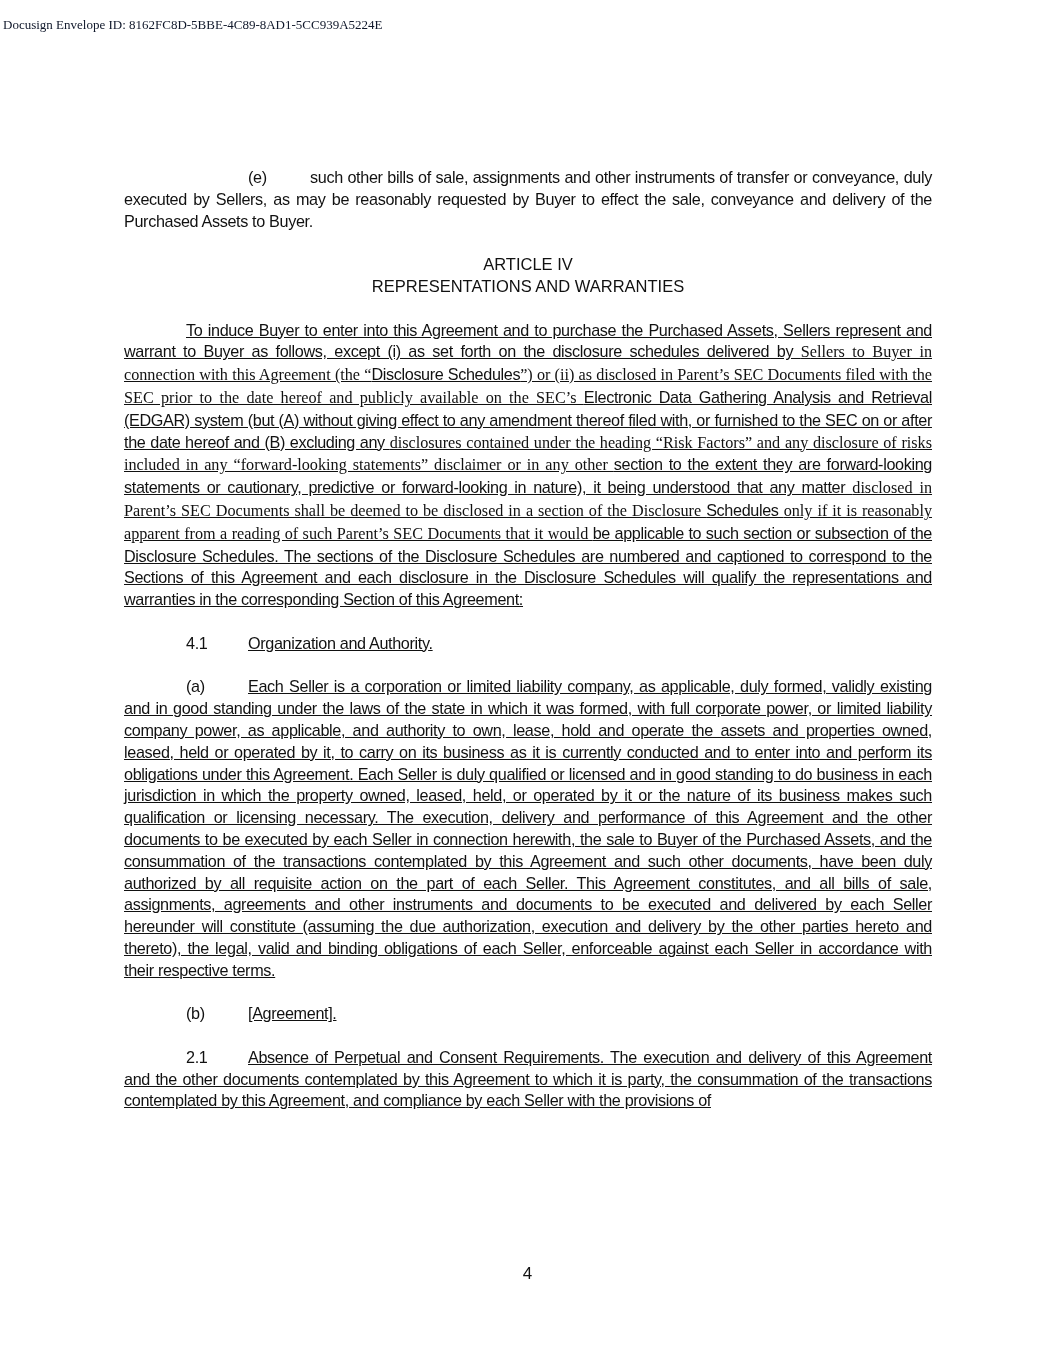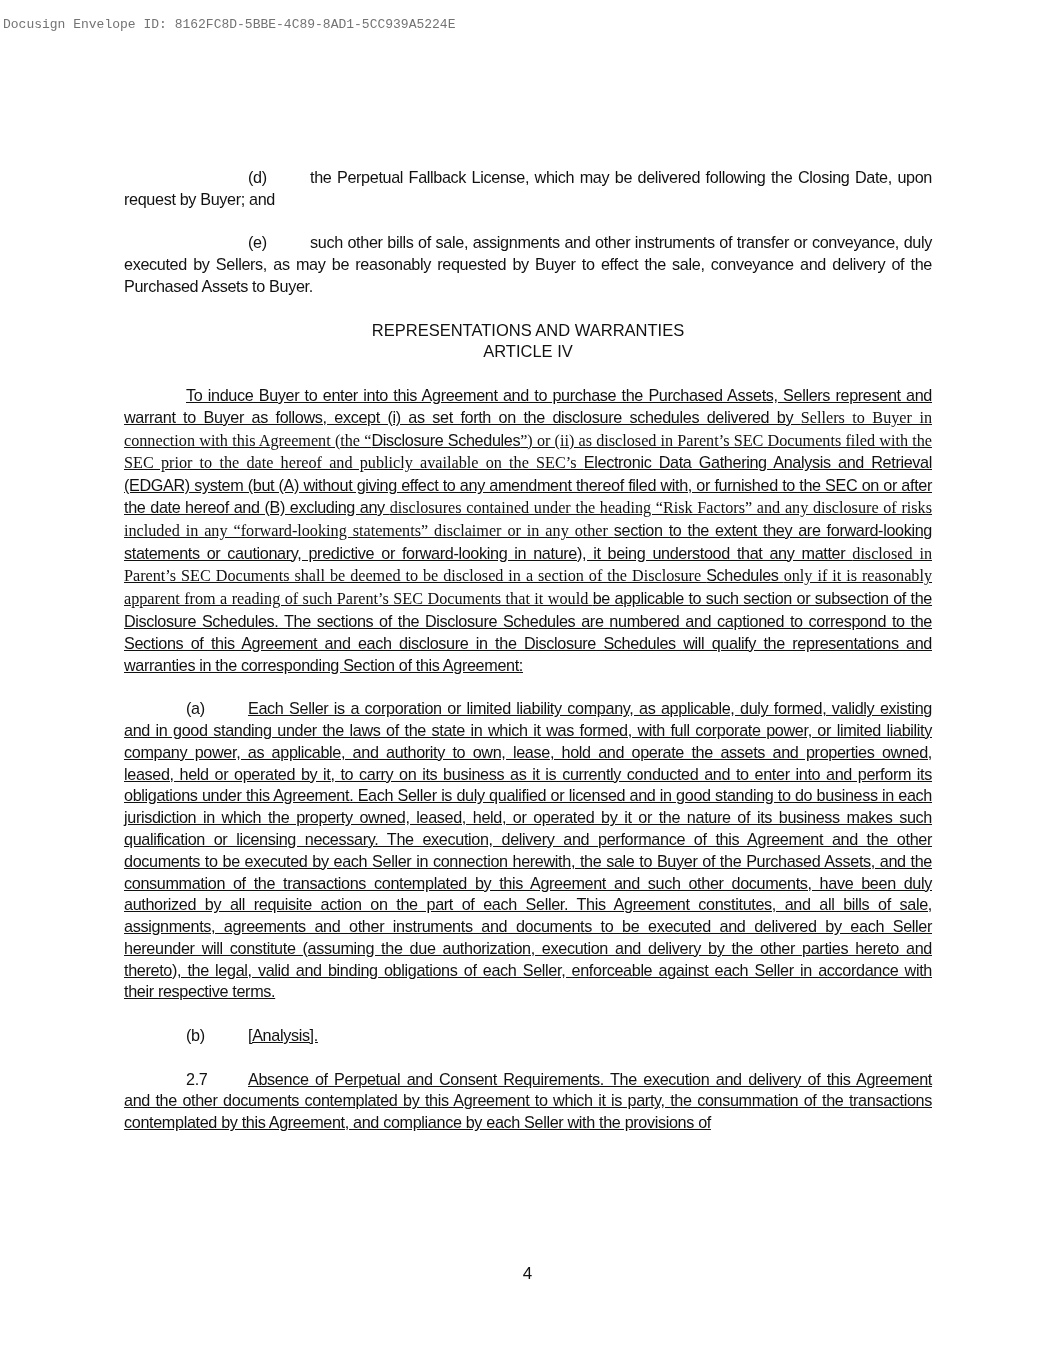--- a/index.html
+++ b/index.html
@@ -13,22 +13,22 @@
       position: relative;
       overflow: hidden;
       color: #111111;
       font-family: "Liberation Sans", sans-serif;
     }
     .envelope {
       position: absolute;
       left: 3px;
       top: 17px;
       font-size: 13px;
-      color: #737373;
-      font-family: Liberation Mono, monospace;
+      color: #0f172a;
+      font-family: Liberation Serif, serif;
     }
     .page {
       position: absolute;
       left: 124px;
       top: 167px;
       width: 808px;
       font-size: 16.2px;
       line-height: 21.8px;
       letter-spacing: -0.35px;
     }
@@ -61,33 +61,33 @@
       font-size: 17px;
     }
   </style>
 </head>
 <body>
 
 <div class="envelope">Docusign Envelope ID: 8162FC8D-5BBE-4C89-8AD1-5CC939A5224E</div>
 
 <div class="page">
 
-  <p class="para indent2"><span class="lbl">(d)</span><span>the Perpetual Fallback License, which may be delivered following the Closing Date, upon request by Buyer; and</span></p>
 
   <p class="para indent2"><span class="lbl">(e)</span><span>such other bills of sale, assignments and other instruments of transfer or conveyance, duly executed by Sellers, as may be reasonably requested by Buyer to effect the sale, conveyance and delivery of the Purchased Assets to Buyer.</span></p>
 
   <div class="heading">
+    <div>ARTICLE IV</div>
     <div>REPRESENTATIONS AND WARRANTIES</div>
-    <div>ARTICLE IV</div>
   </div>
 
   <p class="para indent1"><span>To induce Buyer to enter into this Agreement and to purchase the Purchased Assets, Sellers represent and warrant to Buyer as follows, except (i) as set forth on the disclosure schedules delivered by </span><span class="serif">Sellers to Buyer in connection with this Agreement (the “</span><span>Disclosure Schedules</span><span class="serif">”) or (ii) as disclosed in Parent’s SEC Documents filed with the SEC prior to the date hereof and publicly available on the SEC’s </span><span>Electronic Data Gathering Analysis and Retrieval (EDGAR) system (but (A) without giving effect to any amendment thereof filed with, or furnished to the SEC on or after the date hereof and (B) excluding any </span><span class="serif">disclosures contained under the heading “Risk Factors” and any disclosure of risks included in any “forward-looking statements” disclaimer or in any other </span><span>section to the extent they are forward-looking statements or cautionary, predictive or forward-looking in nature), it being understood that any matter </span><span class="serif">disclosed in Parent’s SEC Documents shall be deemed to be disclosed in a section of the Disclosure </span><span>Schedules </span><span class="serif">only if it is reasonably apparent from a reading of such Parent’s SEC Documents that it would </span><span>be applicable to such section or subsection of the Disclosure Schedules. The sections of the Disclosure Schedules are numbered and captioned to correspond to the Sections of this Agreement and each disclosure in the Disclosure Schedules will qualify the representations and warranties in the corresponding Section of this Agreement:</span></p>
 
+  <p class="para indent1"><span class="lbl">4.1</span><span class="u">Organization and Authority</span><span>.</span></p>
 
   <p class="para indent1"><span class="lbl">(a)</span><span>Each Seller is a corporation or limited liability company, as applicable, duly formed, validly existing and in good standing under the laws of the state in which it was formed, with full corporate power, or limited liability company power, as applicable, and authority to own, lease, hold and operate the assets and properties owned, leased, held or operated by it, to carry on its business as it is currently conducted and to enter into and perform its obligations under this Agreement. Each Seller is duly qualified or licensed and in good standing to do business in each jurisdiction in which the property owned, leased, held, or operated by it or the nature of its business makes such qualification or licensing necessary. The execution, delivery and performance of this Agreement and the other documents to be executed by each Seller in connection herewith, the sale to Buyer of the Purchased Assets, and the consummation of the transactions contemplated by this Agreement and such other documents, have been duly authorized by all requisite action on the part of each Seller. This Agreement constitutes, and all bills of sale, assignments, agreements and other instruments and documents to be executed and delivered by each Seller hereunder will constitute (assuming the due authorization, execution and delivery by the other parties hereto and thereto), the legal, valid and binding obligations of each Seller, enforceable against each Seller in accordance with their respective terms.</span></p>
 
-  <p class="para indent1"><span class="lbl">(b)</span><span>[Analysis].</span></p>
+  <p class="para indent1"><span class="lbl">(b)</span><span>[Agreement].</span></p>
 
-  <p class="para indent1"><span class="lbl">2.7</span><span class="u">Absence of Perpetual and Consent Requirements</span><span>. The execution and delivery of this Agreement and the other documents contemplated by this Agreement to which it is party, the consummation of the transactions contemplated by this Agreement, and compliance by each Seller with the provisions of</span></p>
+  <p class="para indent1"><span class="lbl">2.1</span><span class="u">Absence of Perpetual and Consent Requirements</span><span>. The execution and delivery of this Agreement and the other documents contemplated by this Agreement to which it is party, the consummation of the transactions contemplated by this Agreement, and compliance by each Seller with the provisions of</span></p>
 
 </div>
 
 <div class="pagenum">4</div>
 
 </body></html>

